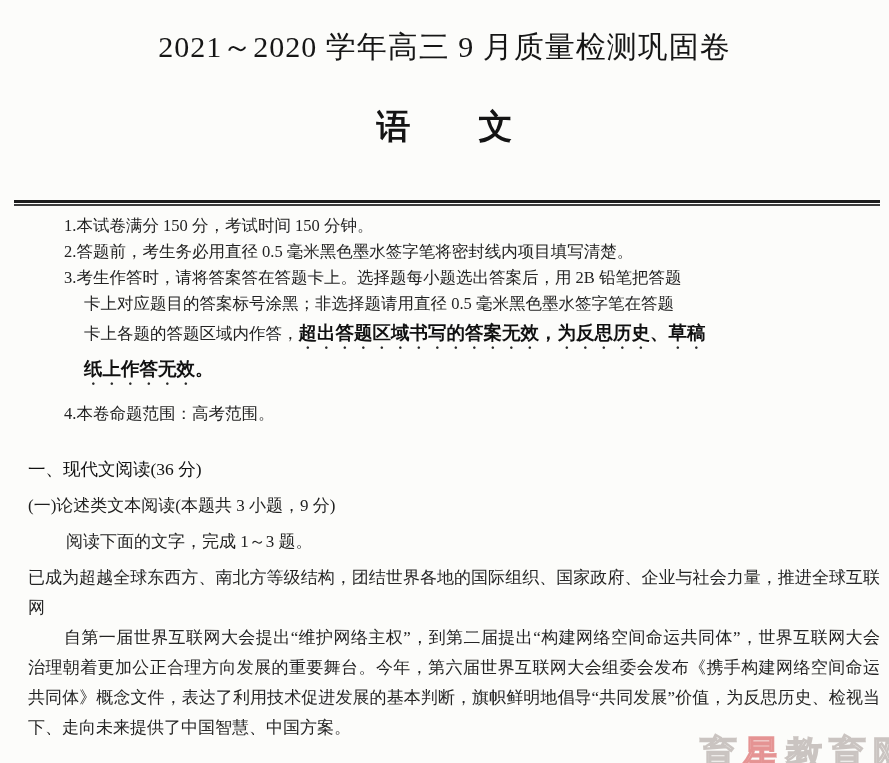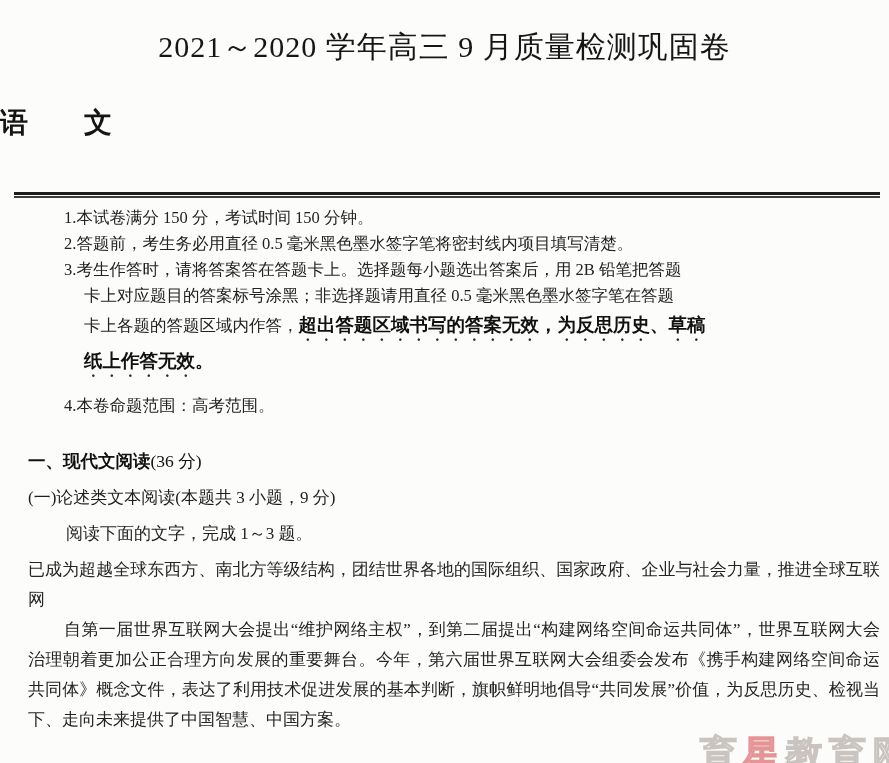--- a/index.html
+++ b/index.html
@@ -17,22 +17,22 @@
   .exam-title {
     margin-top: 27px;
     text-align: center;
     font-size: 30px;
     letter-spacing: 1px;
     color: #161616;
     font-family: "Liberation Serif", "DejaVu Serif", serif;
   }
   .exam-subject {
     margin-top: 36px;
-    text-align: left;
-    font-size: 28px;
+    text-align: center;
+    font-size: 34px;
     font-weight: 700;
     color: #141414;
     font-family: "Liberation Sans", "DejaVu Sans", sans-serif;
   }
   .header-divider {
     margin: 50px 9px 0 14px;
     height: 6px;
     border-top: 3px solid #1d1d1d;
     border-bottom: 2px solid #3c3c3c;
   }
@@ -61,21 +61,21 @@
   .line-c, .line-d { line-height: 31px; }
   .item-4 { margin-top: 12px; }
 
   
   .main { margin: 30px 9px 0 28px; }
   .section-heading {
     font-size: 17.5px;
     color: #111;
   }
   .section-heading .bold-part {
-    font-weight: 700;
+    font-weight: 400;
     font-family: "Liberation Sans", "DejaVu Sans", sans-serif;
   }
   .sub-heading { margin-top: 13px; font-size: 17px; color: #1e1e1e; }
   .instruction { margin-top: 13px; padding-left: 38px; font-size: 17px; color: #1e1e1e; }
   .passage { margin-top: 10px; font-size: 17px; line-height: 30px; color: #242424; }
   .p-line { white-space: nowrap; overflow: hidden; }
   .p-justify { white-space: normal; text-align: justify; text-align-last: justify; }
   .p-indent { text-indent: 36px; }
 
   

